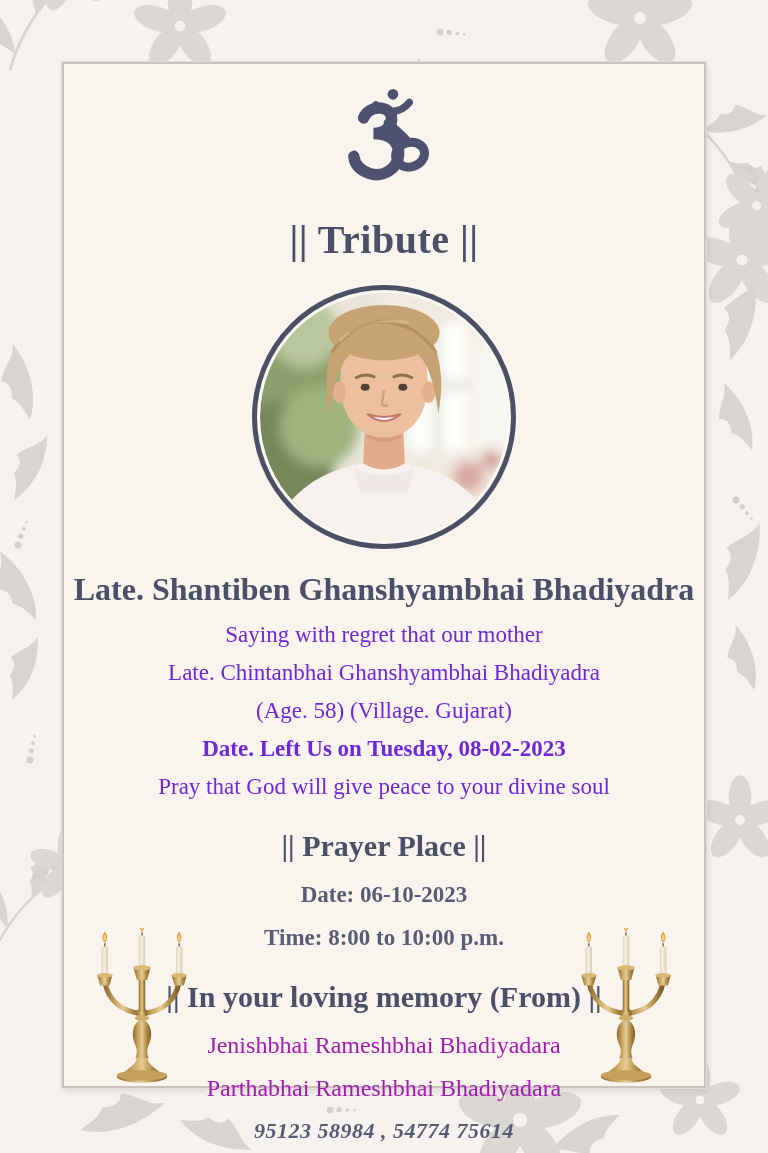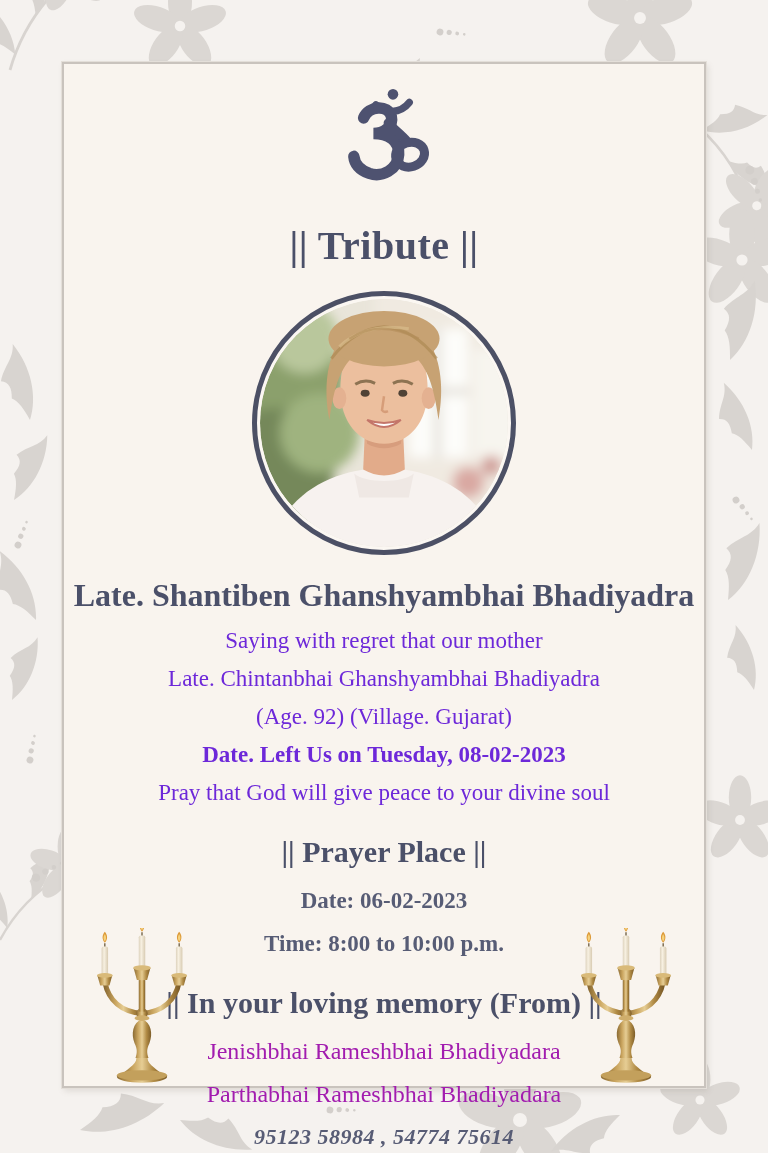--- a/index.html
+++ b/index.html
@@ -10,21 +10,21 @@
   }
   .pattern-layer{position:absolute;left:0;top:0;width:768px;height:1153px;z-index:0;pointer-events:none;}
   .card{
     position:absolute;left:62px;top:62px;width:640px;height:1022px;
     background:#f9f4ee;border:2px solid #c9c3bd;
     box-shadow:0 0 0 1px #e4dfd9, 2px 3px 6px rgba(120,110,100,.18);
     z-index:1;text-align:center;
   }
   .om-wrap{margin-top:18px;}
   .tribute{
-    margin-top:20px;font-size:40px;font-weight:bold;color:#4b5069;letter-spacing:.5px;
+    margin-top:14px;font-size:40px;font-weight:bold;color:#4b5069;letter-spacing:.5px;
   }
   .photo-ring{
     width:248px;height:248px;margin:22px auto 0;
     border:5px solid #4c5065;border-radius:50%;
     padding:3px;background:#fbf7f2;
   }
   .photo-ring svg{display:block;width:248px;height:248px;border-radius:50%;}
   .name{margin-top:22px;font-size:32px;font-weight:bold;color:#4b5069;}
   .bline{margin-top:15px;font-size:23px;color:#6d28d9;line-height:1.0;}
   .bline.bold{font-weight:bold;font-family:Liberation Serif, serif;}
@@ -168,26 +168,26 @@
         <path d="M125 98 L123 112 Q125 115 129 113" fill="none" stroke="#d69d79" stroke-width="2.5"></path>
 
         <path d="M108 122 Q125 136 142 122 Q125 128 108 122 Z" fill="#ffffff" stroke="#c4766a" stroke-width="2"></path>
       </g>
     </svg>
   </div>
 
   <div class="name">Late. Shantiben Ghanshyambhai Bhadiyadra</div>
   <div class="bline">Saying with regret that our mother</div>
   <div class="bline">Late. Chintanbhai Ghanshyambhai Bhadiyadra</div>
-  <div class="bline">(Age. 92) (Village. Gujarat)</div>
+  <div class="bline">(Age. 58) (Village. Gujarat)</div>
   <div class="bline bold">Date. Left Us on Tuesday, 08-02-2023</div>
   <div class="bline">Pray that God will give peace to your divine soul</div>
 
   <div class="section-heading">|| Prayer Place ||</div>
-  <div class="detail">Date: 06-02-2023</div>
+  <div class="detail">Date: 06-10-2023</div>
   <div class="detail">Time: 8:00 to 10:00 p.m.</div>
 
   <div class="section-heading">|| In your loving memory (From) ||</div>
   <div class="fromline">Jenishbhai Rameshbhai Bhadiyadara</div>
   <div class="fromline">Parthabhai Rameshbhai Bhadiyadara</div>
   <div class="phones">95123 58984  ,  54774 75614</div>
 
   <svg class="candelabra left" viewBox="0 0 160 170" aria-hidden="true">
     <defs>
       <linearGradient id="gold" x1="0" y1="0" x2="1" y2="0">

